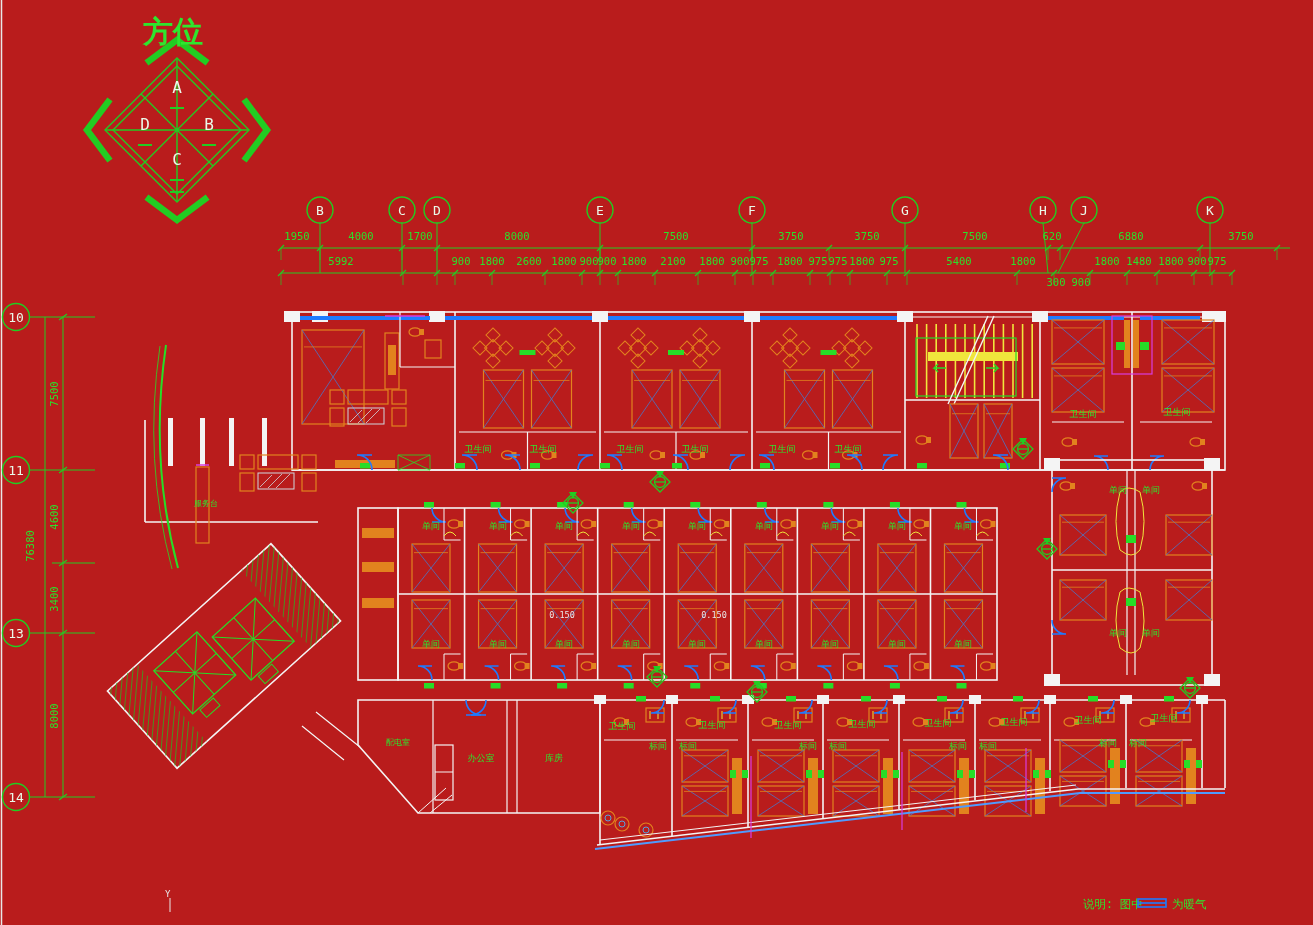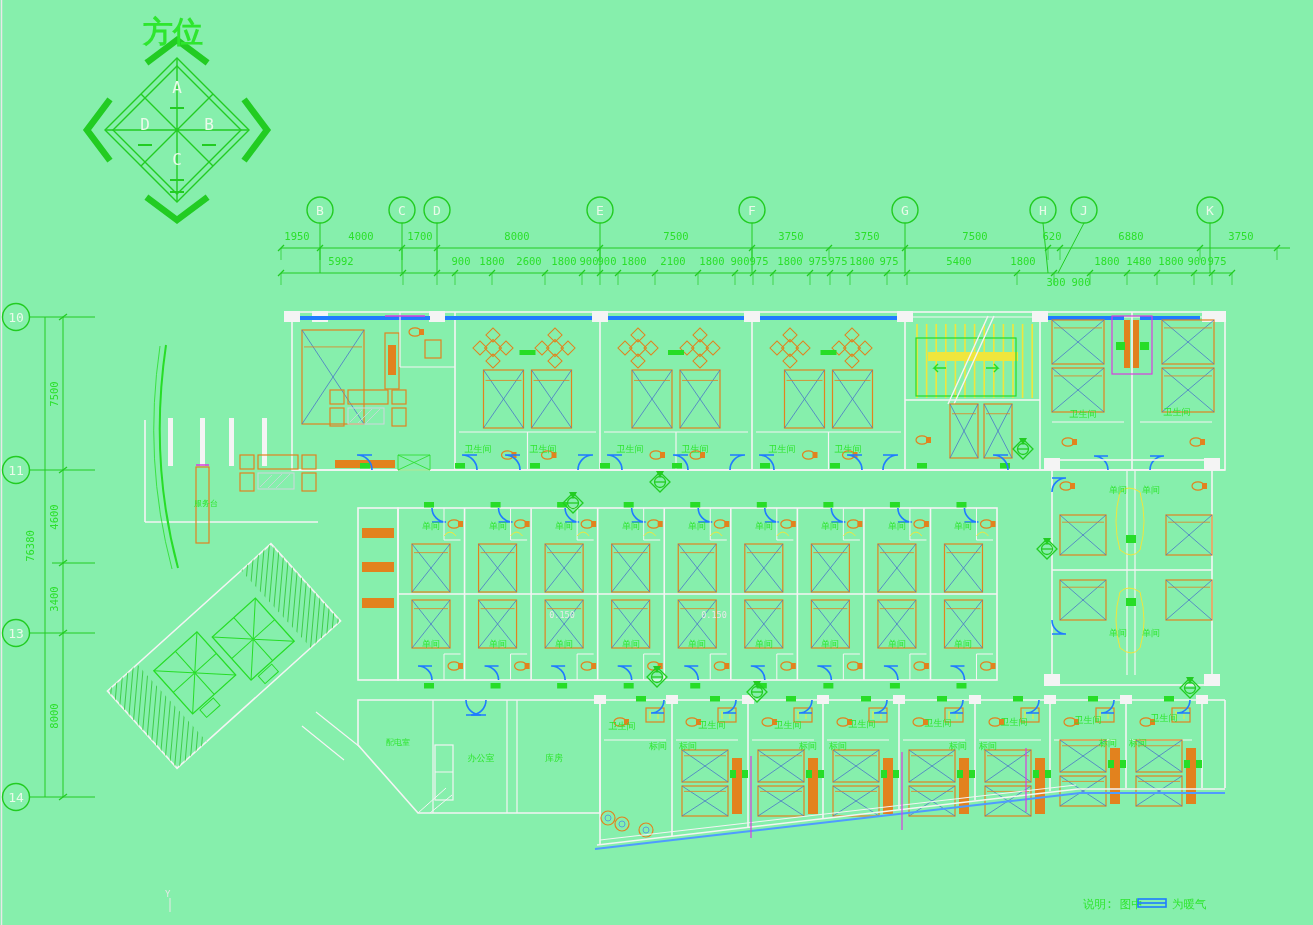--- a/index.html
+++ b/index.html
@@ -1,16 +1,16 @@
 <!DOCTYPE html>
 <html><head>
 <meta charset="utf-8">
 <style>
   html,body{margin:0;padding:0;background:#10151b;}
-  #stage{position:relative;width:1313px;height:925px;background:#86efac;overflow:hidden;
+  #stage{position:relative;width:1313px;height:925px;background:#b91c1c;overflow:hidden;
          font-family:"DejaVu Sans Mono","Liberation Mono",monospace;}
   svg text{font-family:"DejaVu Sans Mono","Liberation Mono",monospace;}
   .dimtxt{fill:#2be02b;font-size:10.5px;}
   .bubtxt{fill:#eafaea;font-size:13px;}
 </style>
 </head>
 <body>
 
 <div id="stage">
 <svg id="cad" width="1313" height="925" viewBox="0 0 1313 925">

